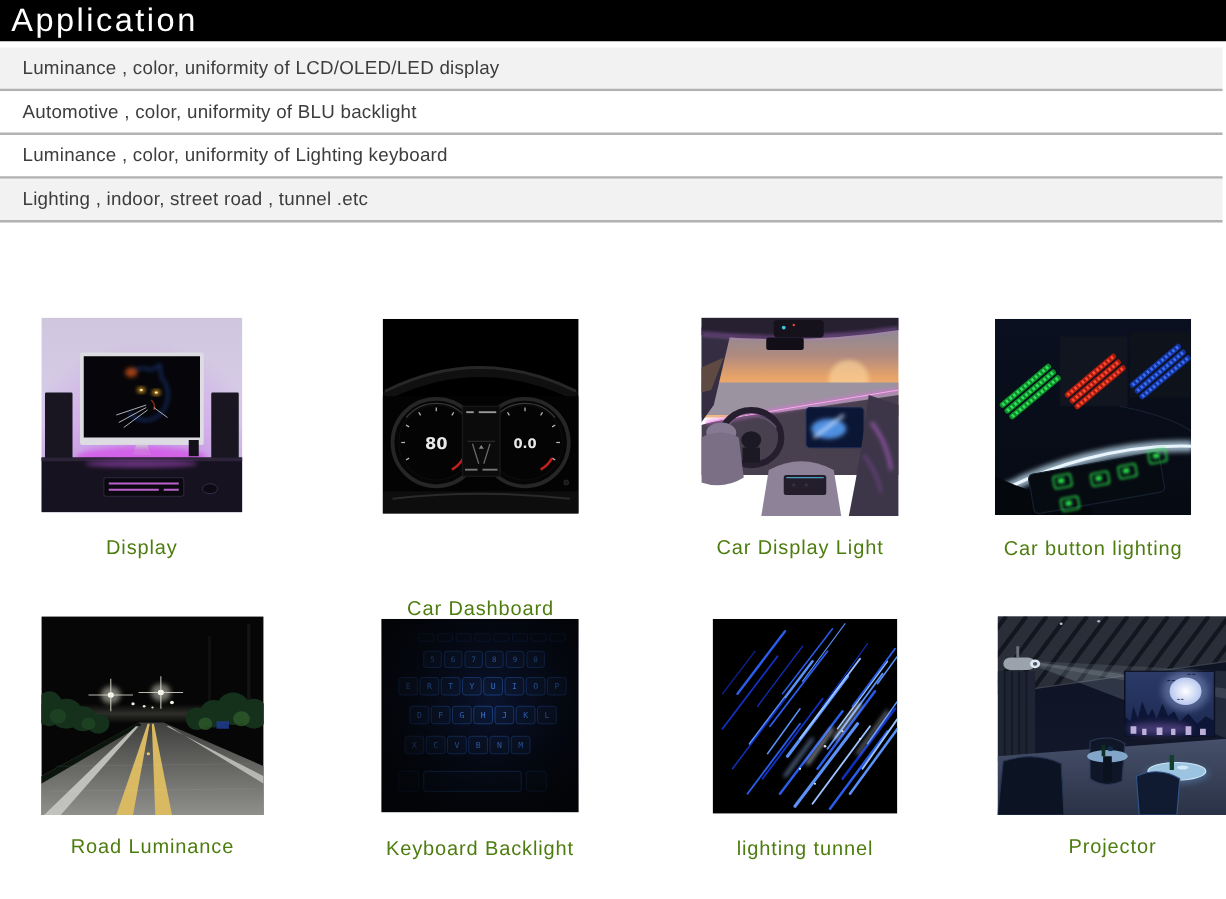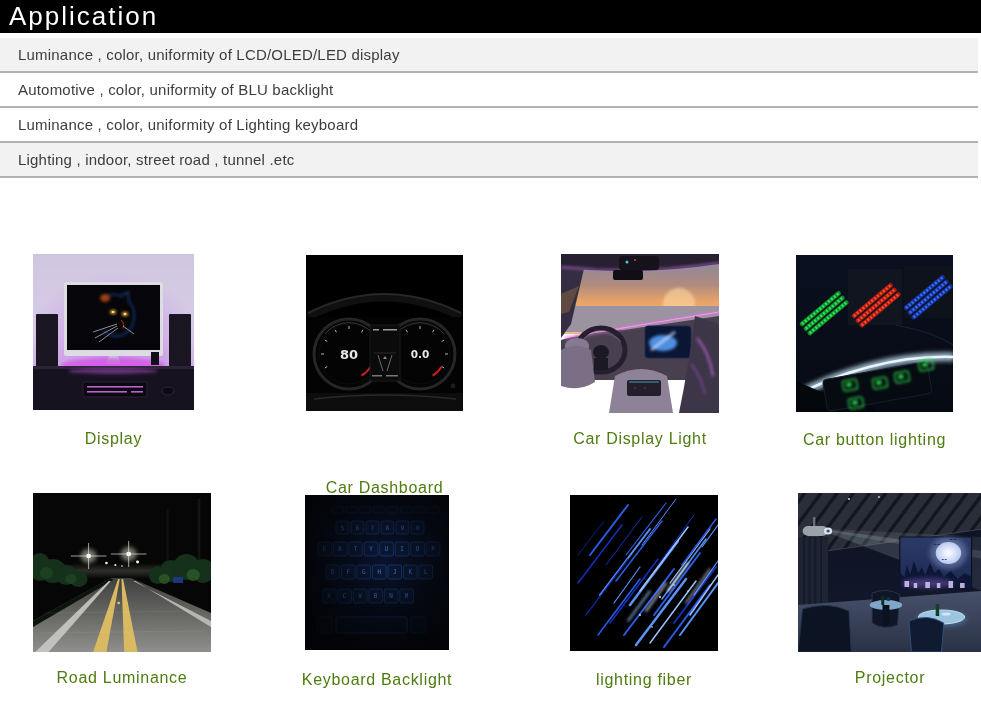--- a/index.html
+++ b/index.html
@@ -383,21 +383,21 @@
           <circle cx="77" cy="110" r="1.2" fill="#e8c868"></circle>
           <g stroke="#ffffff" opacity="0.06">
               <line x1="10" y1="120" x2="150" y2="118"></line>
               <line x1="6" y1="140" x2="154" y2="138"></line>
             </g>
         </svg>
       </div>
       <figcaption class="caption">Road Luminance</figcaption>
     </figure>
 
-    <figure class="card" style="left:305px;top:495px;width:144px;height:200px">
+    <figure class="card" style="left:305px;top:495px;width:158px;height:200px">
       <div class="art" style="height:155px">
         <svg viewBox="0 0 158 155" preserveAspectRatio="none">
           <defs>
             <radialGradient id="kb6vig" cx="0.56" cy="0.45" r="0.75">
               <stop offset="0" stop-color="#020306" stop-opacity="0"></stop>
                 <stop offset="1" stop-color="#020306" stop-opacity="0.8"></stop>
             </radialGradient>
             <radialGradient id="kb6blue" cx="0.55" cy="0.4" r="0.6">
               <stop offset="0" stop-color="#285ae0" stop-opacity="0.16"></stop>
                 <stop offset="1" stop-color="#285ae0" stop-opacity="0"></stop>
@@ -527,21 +527,21 @@
           </g>
           <g fill="#ffffff" opacity="0.9">
             <circle cx="90" cy="102" r="1"></circle>
               <circle cx="104" cy="90" r="0.8"></circle>
               <circle cx="70" cy="120" r="0.9"></circle>
             <circle cx="118" cy="96" r="0.7"></circle>
               <circle cx="82" cy="132" r="0.8"></circle>
           </g>
         </svg>
       </div>
-      <figcaption class="caption">lighting fiber</figcaption>
+      <figcaption class="caption">lighting tunnel</figcaption>
     </figure>
 
     <figure class="card" style="left:798px;top:493px;width:184px;height:200px">
       <div class="art" style="height:159px">
         <svg viewBox="0 0 159 159" preserveAspectRatio="none">
           <defs>
             <linearGradient id="pj8bg" x1="0" y1="0" x2="0" y2="1">
               <stop offset="0" stop-color="#0c1220"></stop>
                 <stop offset="1" stop-color="#141a2e"></stop>
             </linearGradient>

